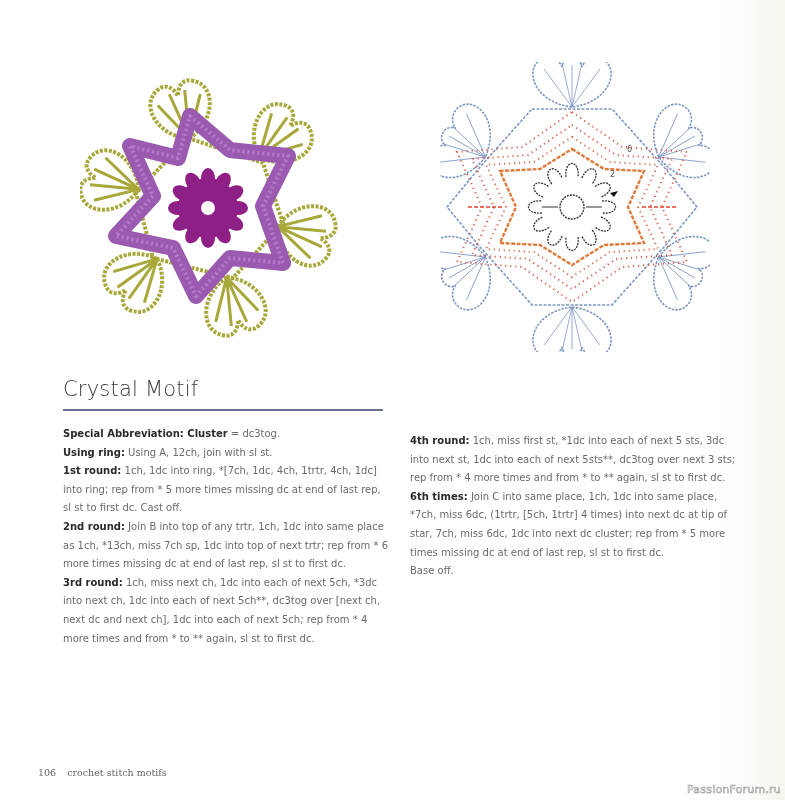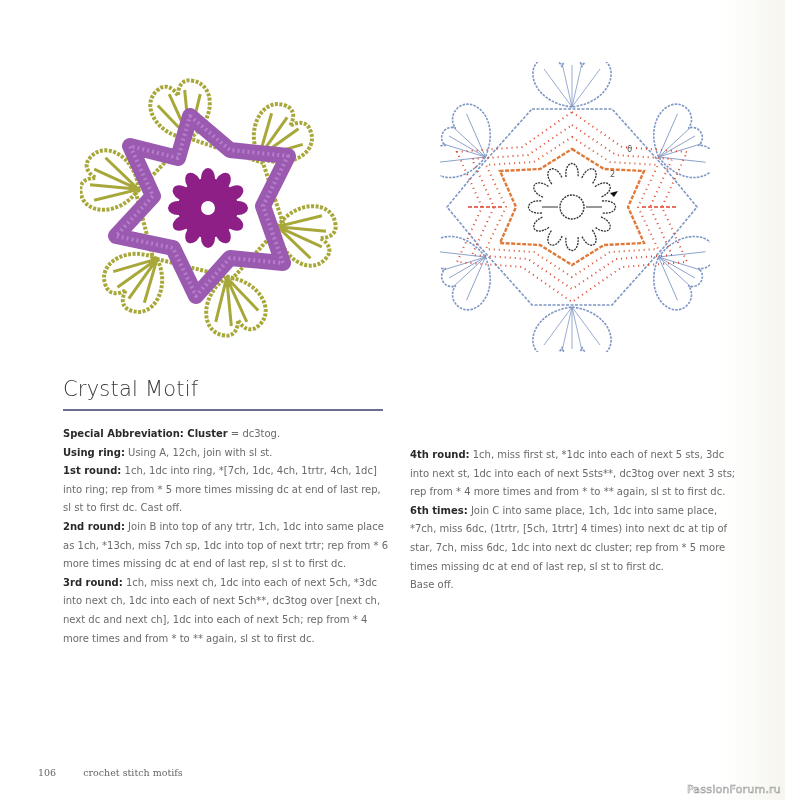--- a/index.html
+++ b/index.html
@@ -15,28 +15,28 @@
     position: absolute; left: 63px; top: 377px;
     font-family: "DejaVu Sans", sans-serif; font-weight: 300;
     font-size: 21px; color: #3a3a3a; letter-spacing: 0.2px; text-align: center;
   }
   .rule {
     position: absolute; left: 63px; top: 409px; width: 320px; height: 2px;
     background: #6b6f8f;
   }
   .col { position: absolute; font-size: 10px; line-height: 18.6px; color: #6a6a6a; }
   .col-left { left: 63px; top: 425px; width: 325px; }
-  .col-right { left: 410px; top: 446px; width: 335px; }
+  .col-right { left: 410px; top: 432px; width: 335px; }
   .para { margin: 0; }
   .lbl { color: #2a2a2a; font-weight: bold; }
   .footer {
     position: absolute; left: 38px; top: 767px;
     font-family: "DejaVu Serif", serif; font-size: 9.5px; color: #666;
   }
-  .footer .num { margin-right: 24px; }
+  .footer .num { margin-right: 8px; }
   .watermark {
     position: absolute; right: 4px; bottom: 4px;
     font-family: "DejaVu Sans", sans-serif; font-size: 11px;
     color: #ffffff; -webkit-text-stroke: 0.6px #9a9a9a; letter-spacing: 0.2px;
   }
 </style>
 </head>
 <body>
 
 <svg class="photo" viewBox="0 0 260 260">

